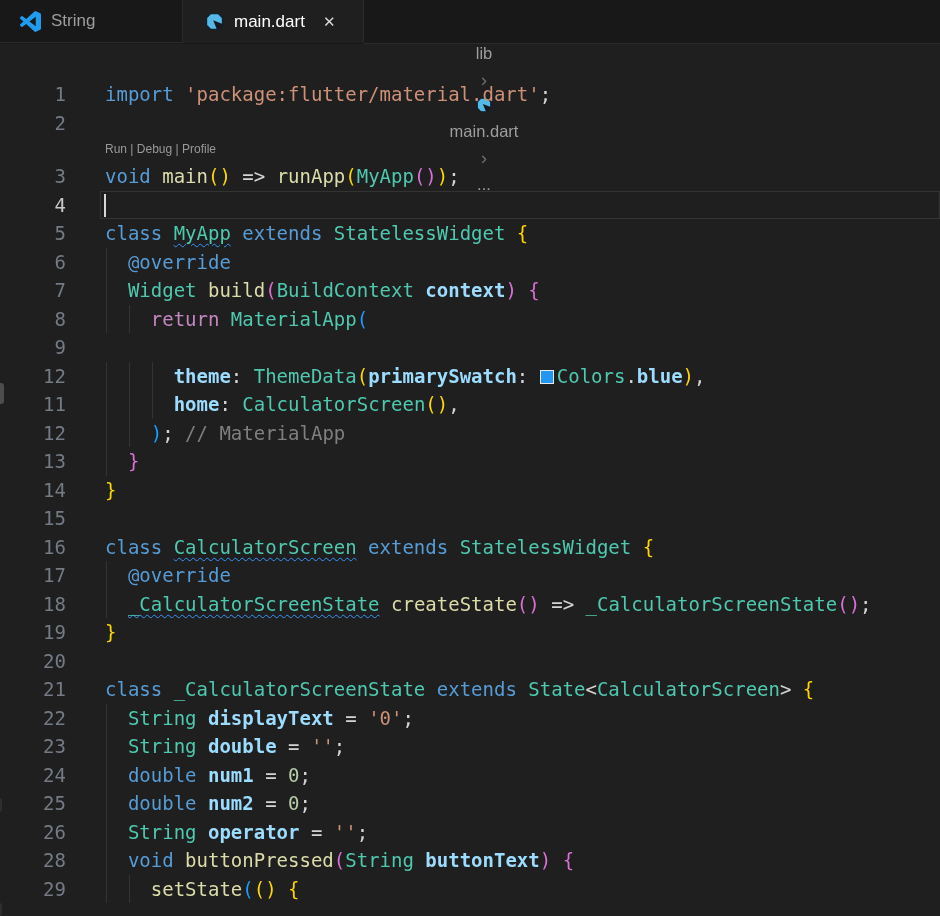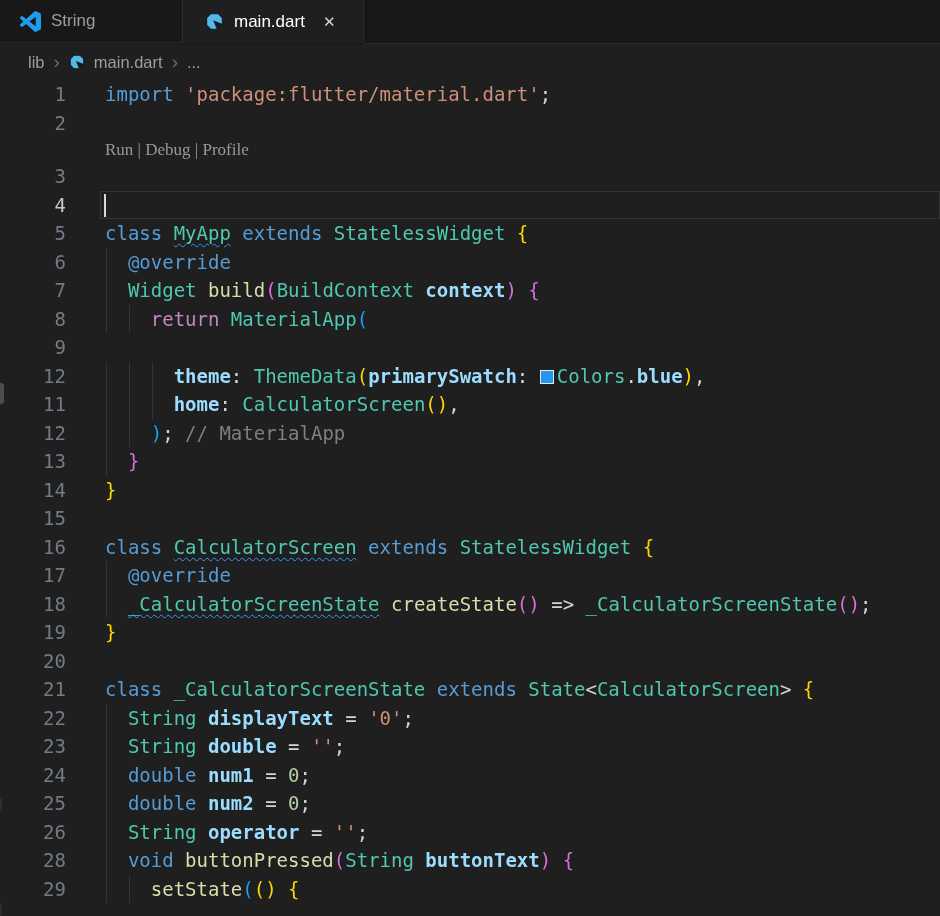--- a/index.html
+++ b/index.html
@@ -13,33 +13,33 @@
   .tab{height:43px;display:flex;align-items:center;box-sizing:border-box;
        font-family:"Liberation Sans",sans-serif;font-size:17px;cursor:pointer;}
   .tab-welcome{width:183px;padding-left:20px;background:var(--tabBg);border-right:1px solid var(--border);border-bottom:1px solid var(--border);color:var(--tabInactiveFg);}
   .tab-main{width:181px;padding-left:22px;background:var(--tabActiveBg);border-right:1px solid var(--border);color:var(--tabActiveFg);}
   .tab-fill{flex:1;border-bottom:1px solid var(--border);background:var(--tabBg);}
   .tab .ticon{display:inline-flex;margin-right:10px;}
   .tab .close{margin-left:16px;color:#d7d7d7;font-size:15px;line-height:15px;padding:2px;}
   
   .breadcrumb{position:absolute;top:44px;left:0;width:940px;height:36px;display:flex;align-items:center;
       padding-left:28px;box-sizing:border-box;gap:9px;
-      font-family:"Liberation Sans",sans-serif;font-size:16.5px;color:var(--breadcrumbFg);}
+      font-family:"Liberation Sans",sans-serif;font-size:16.5px;color:var(--breadcrumbFg);flex-direction:column;}
   .breadcrumb .chev{color:#6f6f6f;font-size:19px;line-height:16px;}
   .breadcrumb .bicon{display:inline-flex;}
   
   .editor{position:absolute;top:80px;left:0;width:940px;height:836px;overflow:hidden;}
   .row{position:relative;height:28.5px;width:940px;}
   .row.lens-row{height:25px;}
   .gutter{position:absolute;left:0;top:0;width:66px;text-align:right;
       font-size:19px;line-height:28.5px;color:var(--lineNumber);}
   .gutter.current{color:var(--lineNumberActive);}
   .code{position:absolute;left:105px;top:0;right:0;white-space:pre;
       font-size:19px;line-height:28.5px;color:var(--pun);}
-  .code.lens{font-family:Liberation Serif, serif;font-size:17px;line-height:25px;color:var(--lens);}
+  .code.lens{font-family:Liberation Sans, sans-serif;font-size:12px;line-height:25px;color:var(--lens);}
   .lens-item{cursor:pointer;}
   .guide{position:absolute;top:0;height:100%;width:1px;background:#333333;}
   .tk-kw{color:var(--kw);} .tk-ctrl{color:var(--ctrl);} .tk-type{color:var(--type);}
   .tk-fn{color:var(--fn);} .tk-str{color:var(--str);}
   .tk-var{color:var(--var);font-weight:600;}
   .tk-num{color:var(--num);} .tk-pun{color:var(--pun);} .tk-ws{color:var(--pun);}
   .tk-cmt{color:var(--cmt);}
   .tk-b1{color:var(--b1);} .tk-b2{color:var(--b2);} .tk-b3{color:var(--b3);}
   .squiggle{text-decoration-line:underline;text-decoration-style:wavy;
       text-decoration-color:var(--squiggle);text-decoration-thickness:1.2px;text-underline-offset:3px;}
@@ -99,20 +99,21 @@
       <div class="row">
         <div class="gutter">2</div>
         <div class="code"></div>
       </div>
       <div class="row lens-row">
         <div class="gutter"></div>
         <div class="code lens"><span class="lens-item">Run</span> | <span class="lens-item">Debug</span> | <span class="lens-item">Profile</span></div>
       </div>
       <div class="row">
         <div class="gutter">3</div>
+        <div class="code"><span class="tk-kw">void </span><span class="tk-fn">main</span><span class="tk-b1">()</span><span class="tk-pun"> =&gt; </span><span class="tk-fn">runApp</span><span class="tk-b1">(</span><span class="tk-type">MyApp</span><span class="tk-b2">()</span><span class="tk-b1">)</span><span class="tk-pun">;</span></div>
       </div>
       <div class="row">
         <div class="gutter current">4</div>
         <div class="current-line-box"></div>
         <div class="code"></div>
         <span class="cursor"></span>
       </div>
       <div class="row">
         <div class="gutter">5</div>
         <div class="code"><span class="tk-kw">class </span><span class="tk-type squiggle">MyApp</span><span class="tk-kw"> extends </span><span class="tk-type">StatelessWidget </span><span class="tk-b1">{</span></div>

